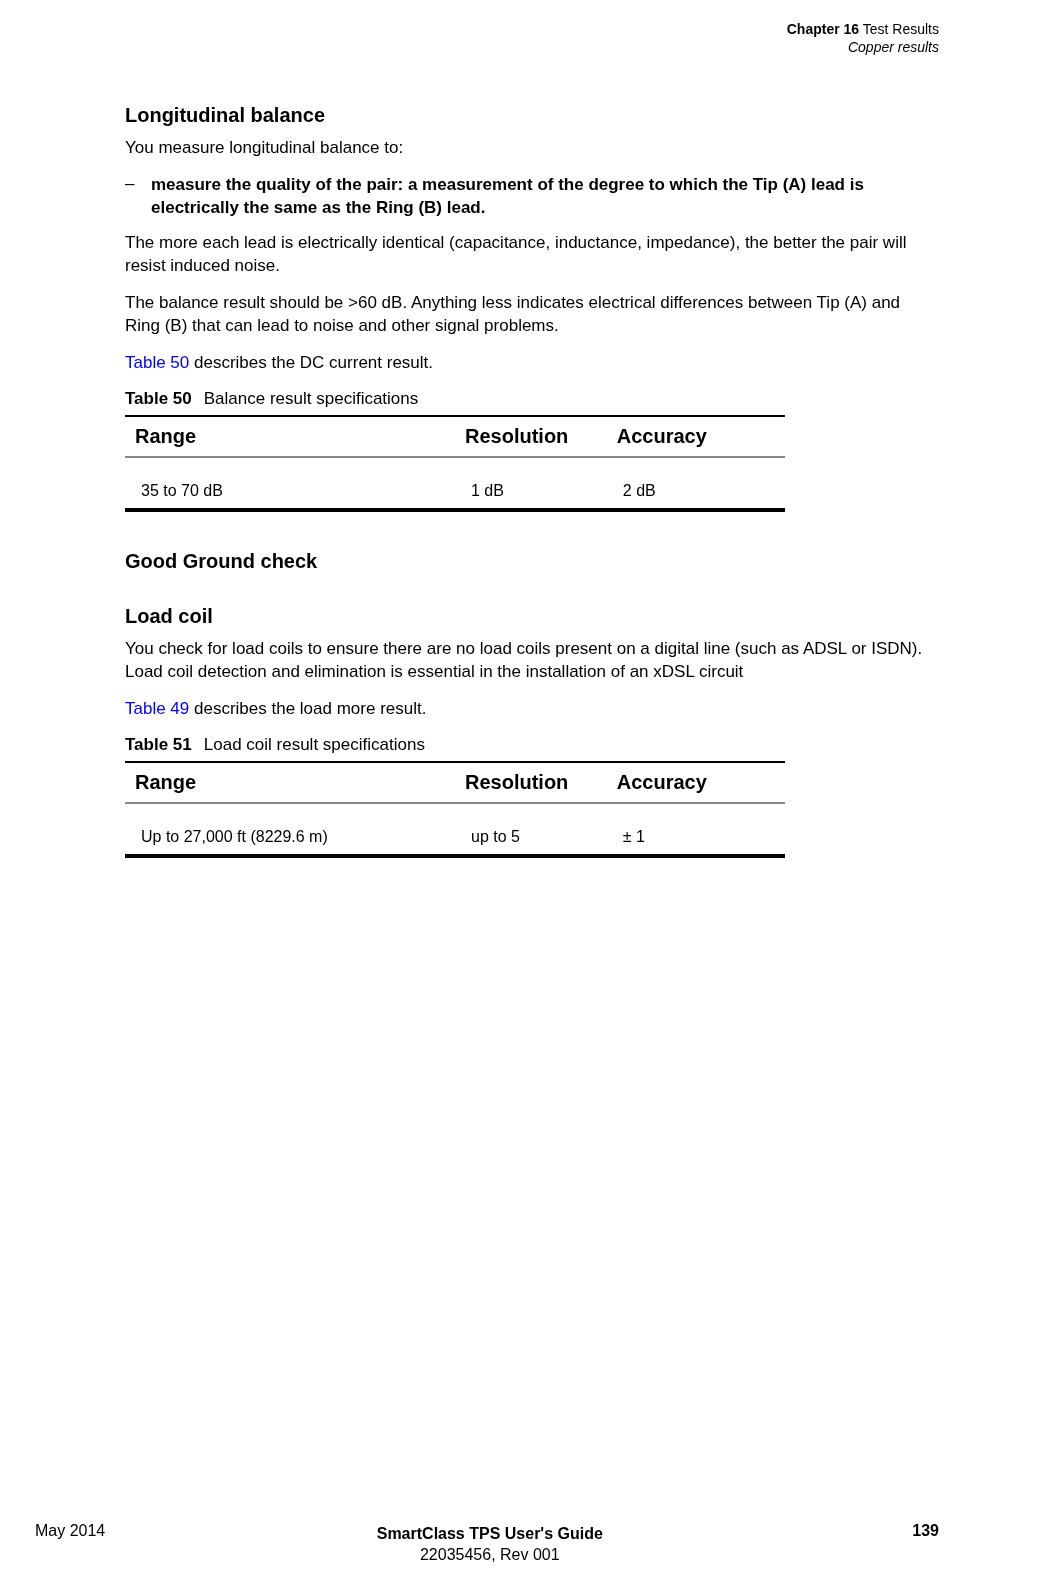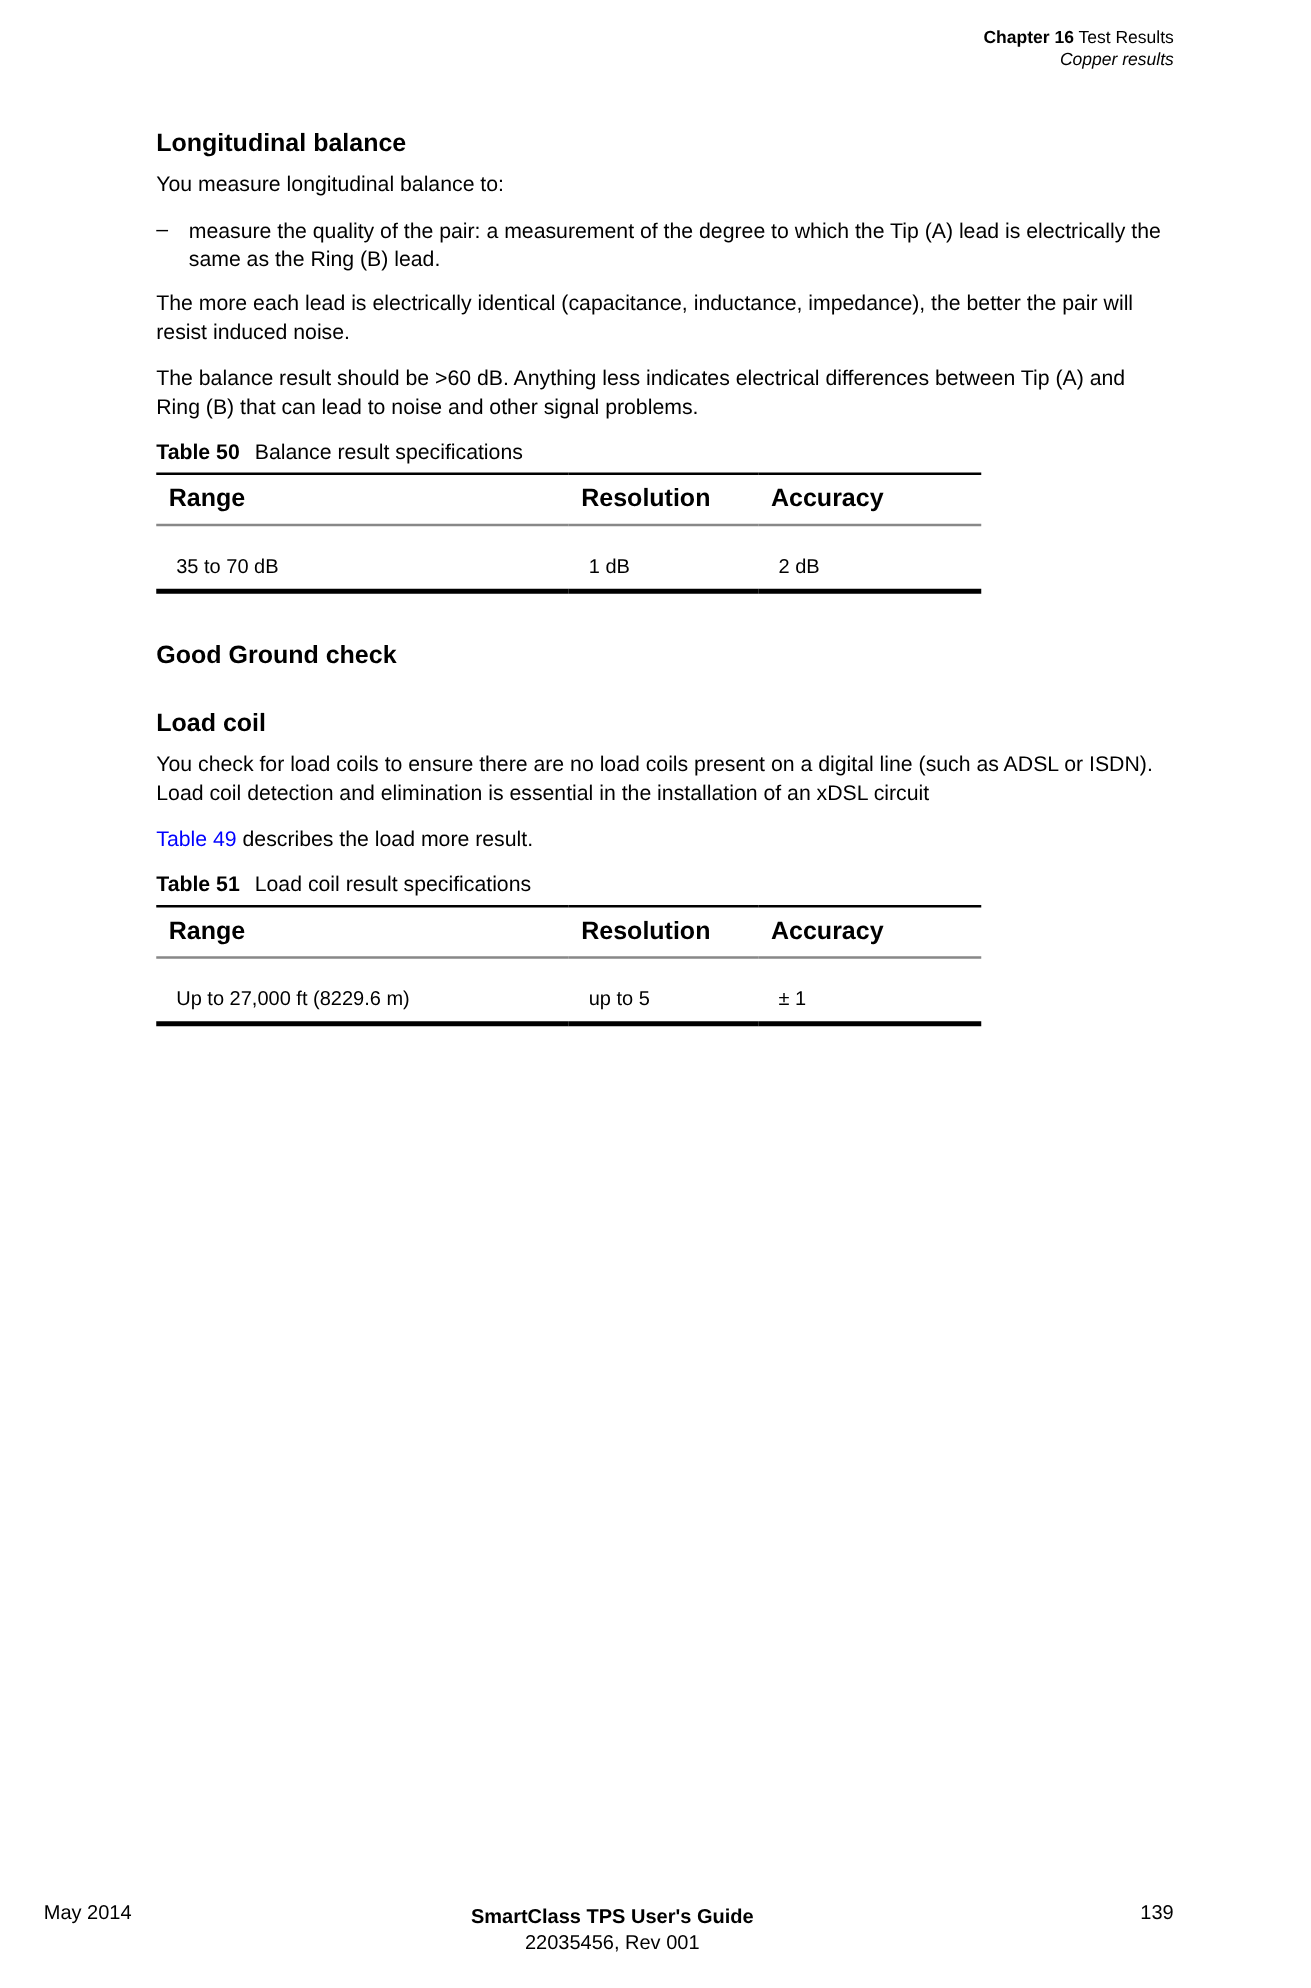--- a/index.html
+++ b/index.html
@@ -48,20 +48,21 @@
       margin-bottom: 12px;
     }
     .bullet-dash {
       width: 26px;
       flex-shrink: 0;
       font-size: 17px;
     }
     .bullet-text {
       font-size: 17px;
       line-height: 1.35;
+      font-weight: bold;
     }
     .link {
       color: #0000FF;
     }
     .table-caption {
       font-size: 17px;
       margin-bottom: 6px;
       margin-top: 6px;
     }
     .table-caption strong {
@@ -107,21 +108,21 @@
       text-align: center;
       flex: 1;
       line-height: 1.3;
       margin-top: 28px;
     }
     .footer-left {
       text-align: left;
     }
     .footer-right {
       text-align: left;
-      font-weight: normal;
+      font-weight: bold;
       margin-left: 38px;
     }
   </style>
 </head>
 <body>
 
 <div class="header-right">
   <div class="chapter">
     <strong>Chapter 16</strong>
     <span> </span><span>Test Results</span>
@@ -131,20 +132,23 @@
 
 <div class="section-block">
   <h2>Longitudinal balance</h2>
   <p>You measure longitudinal balance to:</p>
   <div class="bullet-item">
     <div class="bullet-dash">–</div>
     <div class="bullet-text">measure the quality of the pair: a measurement of the degree to which the Tip (A) lead is electrically the same as the Ring (B) lead.</div>
   </div>
   <p>The more each lead is electrically identical (capacitance, inductance, impedance), the better the pair will resist induced noise.</p>
   <p>The balance result should be &gt;60 dB. Anything less indicates electrical differences between Tip (A) and Ring (B) that can lead to noise and other signal problems.</p>
+  <p>
+    <span class="link">Table 50</span><span> describes the DC current result.</span>
+  </p>
   <div class="table-caption">
     <strong>Table 50</strong><span>Balance result specifications</span>
   </div>
   <table>
     <thead>
       <tr>
         <th class="col-range">Range</th>
         <th class="col-resolution">Resolution</th>
         <th class="col-accuracy">Accuracy</th>
       </tr>

